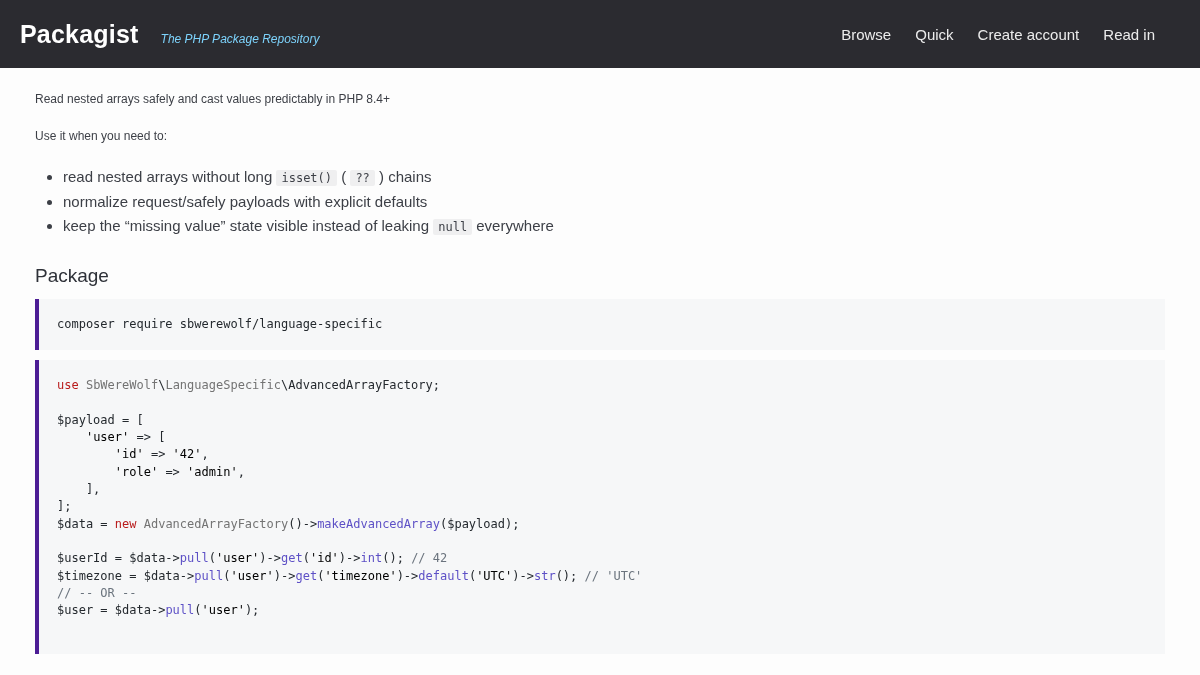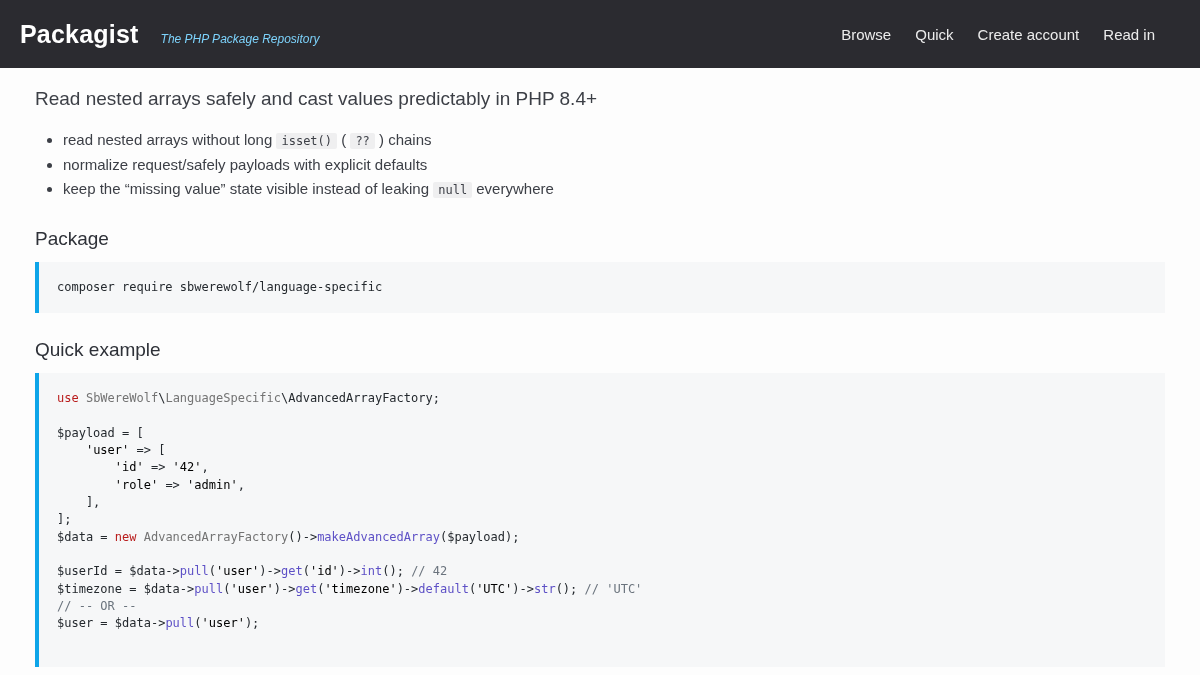--- a/index.html
+++ b/index.html
@@ -23,38 +23,38 @@
   .tagline {
     color: #7dd3fc; font-style: italic; font-size: 12px; margin-left: 22px;
   }
   .nav { display: flex; align-items: flex-end; gap: 24px; padding-right: 25px; }
   .nav a {
     color: #ececec; font-size: 15px; text-decoration: none; cursor: pointer;
   }
 
   
   .readme { padding: 23px 35px 0 35px; }
-  .readme p { font-size: 19px; line-height: 16px; margin: 0 0 21px 0; color: #3c3f46; }
+  .readme p { font-size: 12px; line-height: 16px; margin: 0 0 21px 0; color: #3c3f46; }
 
   ul.use-cases { margin: 12px 0 12px 28px; }
   ul.use-cases li { font-size: 15px; line-height: 24px; color: #3c3f46; }
 
   code.inline-code {
     font-family: "DejaVu Sans Mono", monospace;
     font-size: 12px; background: #efeff0; color: #3c3f46;
     padding: 1px 5px; border-radius: 2px;
   }
 
   h2 {
     font-size: 19px; font-weight: 500; color: #2e3138;
     margin: 26px 0 12px 0;
   }
 
   .codeblock {
-    background: #f6f7f8; border-left: 4px solid #0ea5e9;
+    background: #f6f7f8; border-left: 4px solid #4c1d95;
     padding: 17px 18px; margin: 2px 0 10px 0;
     font-family: "DejaVu Sans Mono", monospace;
     font-size: 12px; line-height: 17.3px; color: #24292e;
     white-space: pre;
   }
   .code-line { min-height: 17.3px; }
 
   
   .tk-k { color: #b91c1c; }  
   .tk-o { color: #737373; }  
@@ -74,25 +74,25 @@
   <nav class="nav">
     <a>Browse</a>
     <a>Quick</a>
     <a>Create account</a>
     <a>Read in</a>
   </nav>
 </header>
 
 <main class="readme">
   <p>Read nested arrays safely and cast values predictably in PHP 8.4+</p>
+  <p>Use it when you need to:</p>
 
   <ul class="use-cases" id="bullets">
       <li>read nested arrays without long <code class="inline-code">isset()</code> ( <code class="inline-code">??</code> ) chains</li>
       <li>normalize request/safely payloads with explicit defaults</li>
       <li>keep the “missing value” state visible instead of leaking <code class="inline-code">null</code> everywhere</li>
     </ul>
 
   <h2>Package</h2>
   <pre class="codeblock"><code>composer require sbwerewolf/language-specific</code></pre>
 
-  <h2>Quick example</h2>
   <pre class="codeblock" id="example"><div class="code-line"><span class="tk-k">use</span><span class="tk-p"> </span><span class="tk-o">SbWereWolf</span><span class="tk-p">\</span><span class="tk-o">LanguageSpecific</span><span class="tk-p">\AdvancedArrayFactory;</span></div><div class="code-line">&nbsp;</div><div class="code-line"><span class="tk-p">$payload = [</span></div><div class="code-line"><span class="tk-p">    </span><span class="tk-s">'user'</span><span class="tk-p"> =&gt; [</span></div><div class="code-line"><span class="tk-p">        </span><span class="tk-s">'id'</span><span class="tk-p"> =&gt; </span><span class="tk-s">'42'</span><span class="tk-p">,</span></div><div class="code-line"><span class="tk-p">        </span><span class="tk-s">'role'</span><span class="tk-p"> =&gt; </span><span class="tk-s">'admin'</span><span class="tk-p">,</span></div><div class="code-line"><span class="tk-p">    ],</span></div><div class="code-line"><span class="tk-p">];</span></div><div class="code-line"><span class="tk-p">$data = </span><span class="tk-k">new</span><span class="tk-p"> </span><span class="tk-o">AdvancedArrayFactory</span><span class="tk-p">()-&gt;</span><span class="tk-f">makeAdvancedArray</span><span class="tk-p">($payload);</span></div><div class="code-line">&nbsp;</div><div class="code-line"><span class="tk-p">$userId = $data-&gt;</span><span class="tk-f">pull</span><span class="tk-p">(</span><span class="tk-s">'user'</span><span class="tk-p">)-&gt;</span><span class="tk-f">get</span><span class="tk-p">(</span><span class="tk-s">'id'</span><span class="tk-p">)-&gt;</span><span class="tk-f">int</span><span class="tk-p">(); </span><span class="tk-c">// 42</span></div><div class="code-line"><span class="tk-p">$timezone = $data-&gt;</span><span class="tk-f">pull</span><span class="tk-p">(</span><span class="tk-s">'user'</span><span class="tk-p">)-&gt;</span><span class="tk-f">get</span><span class="tk-p">(</span><span class="tk-s">'timezone'</span><span class="tk-p">)-&gt;</span><span class="tk-f">default</span><span class="tk-p">(</span><span class="tk-s">'UTC'</span><span class="tk-p">)-&gt;</span><span class="tk-f">str</span><span class="tk-p">(); </span><span class="tk-c">// 'UTC'</span></div><div class="code-line"><span class="tk-c">// -- OR --</span></div><div class="code-line"><span class="tk-p">$user = $data-&gt;</span><span class="tk-f">pull</span><span class="tk-p">(</span><span class="tk-s">'user'</span><span class="tk-p">);</span></div><div class="code-line">&nbsp;</div></pre>
 </main>
 
 </body></html>

